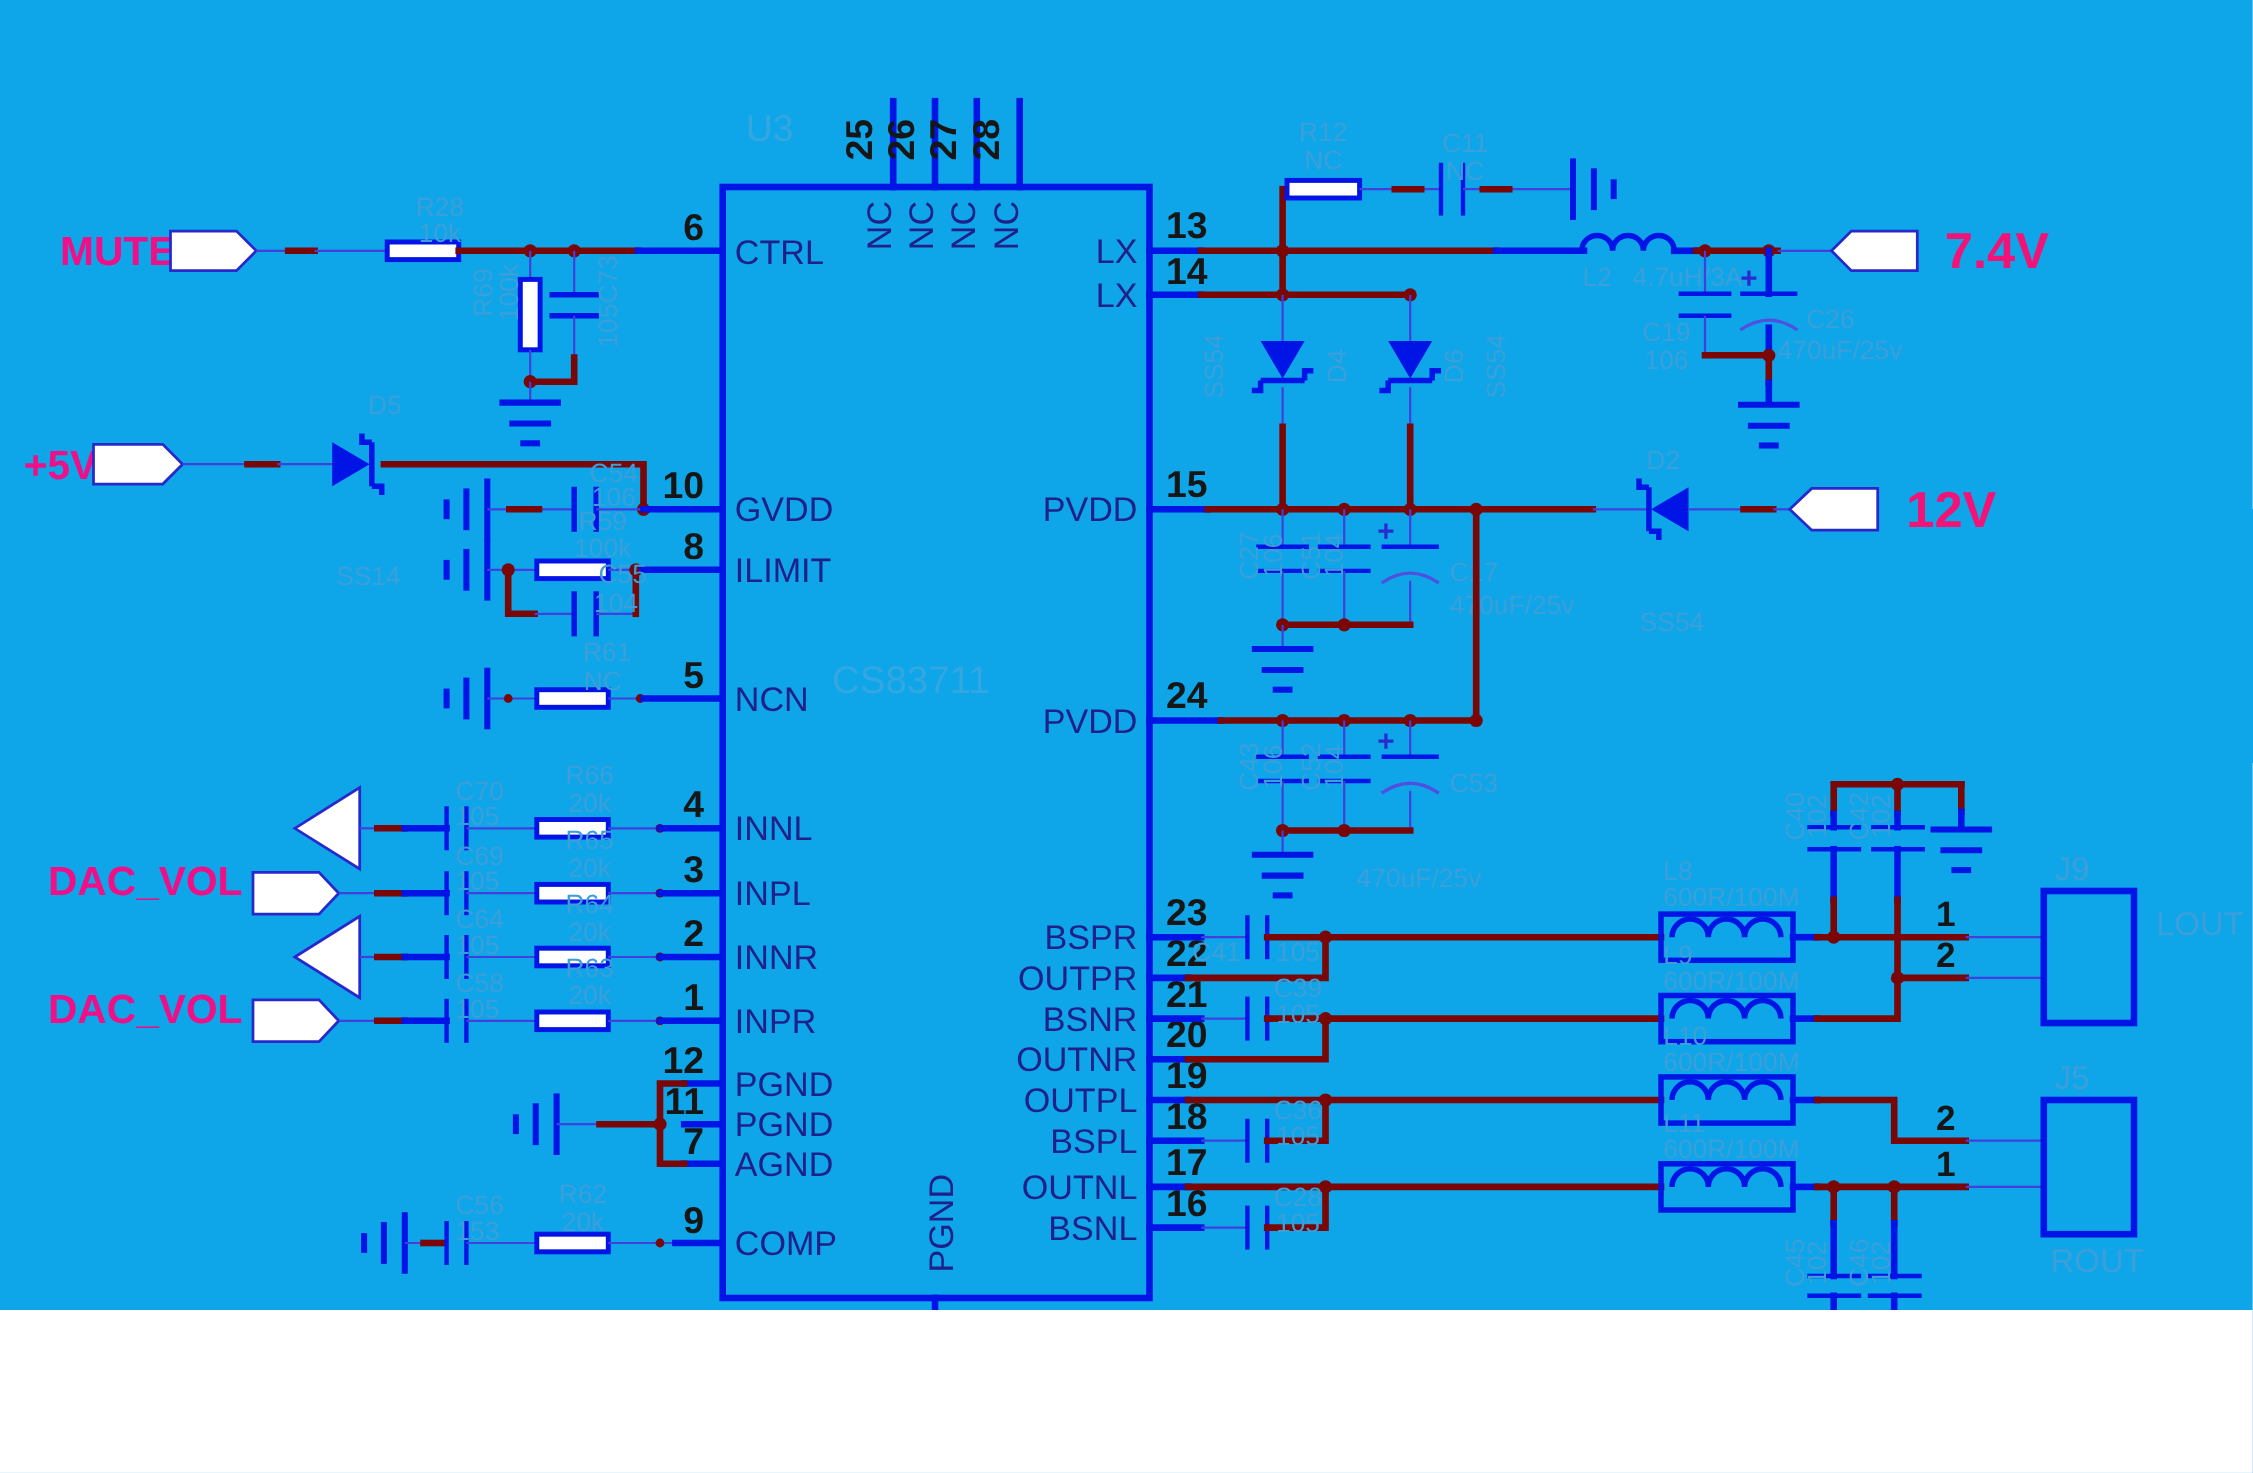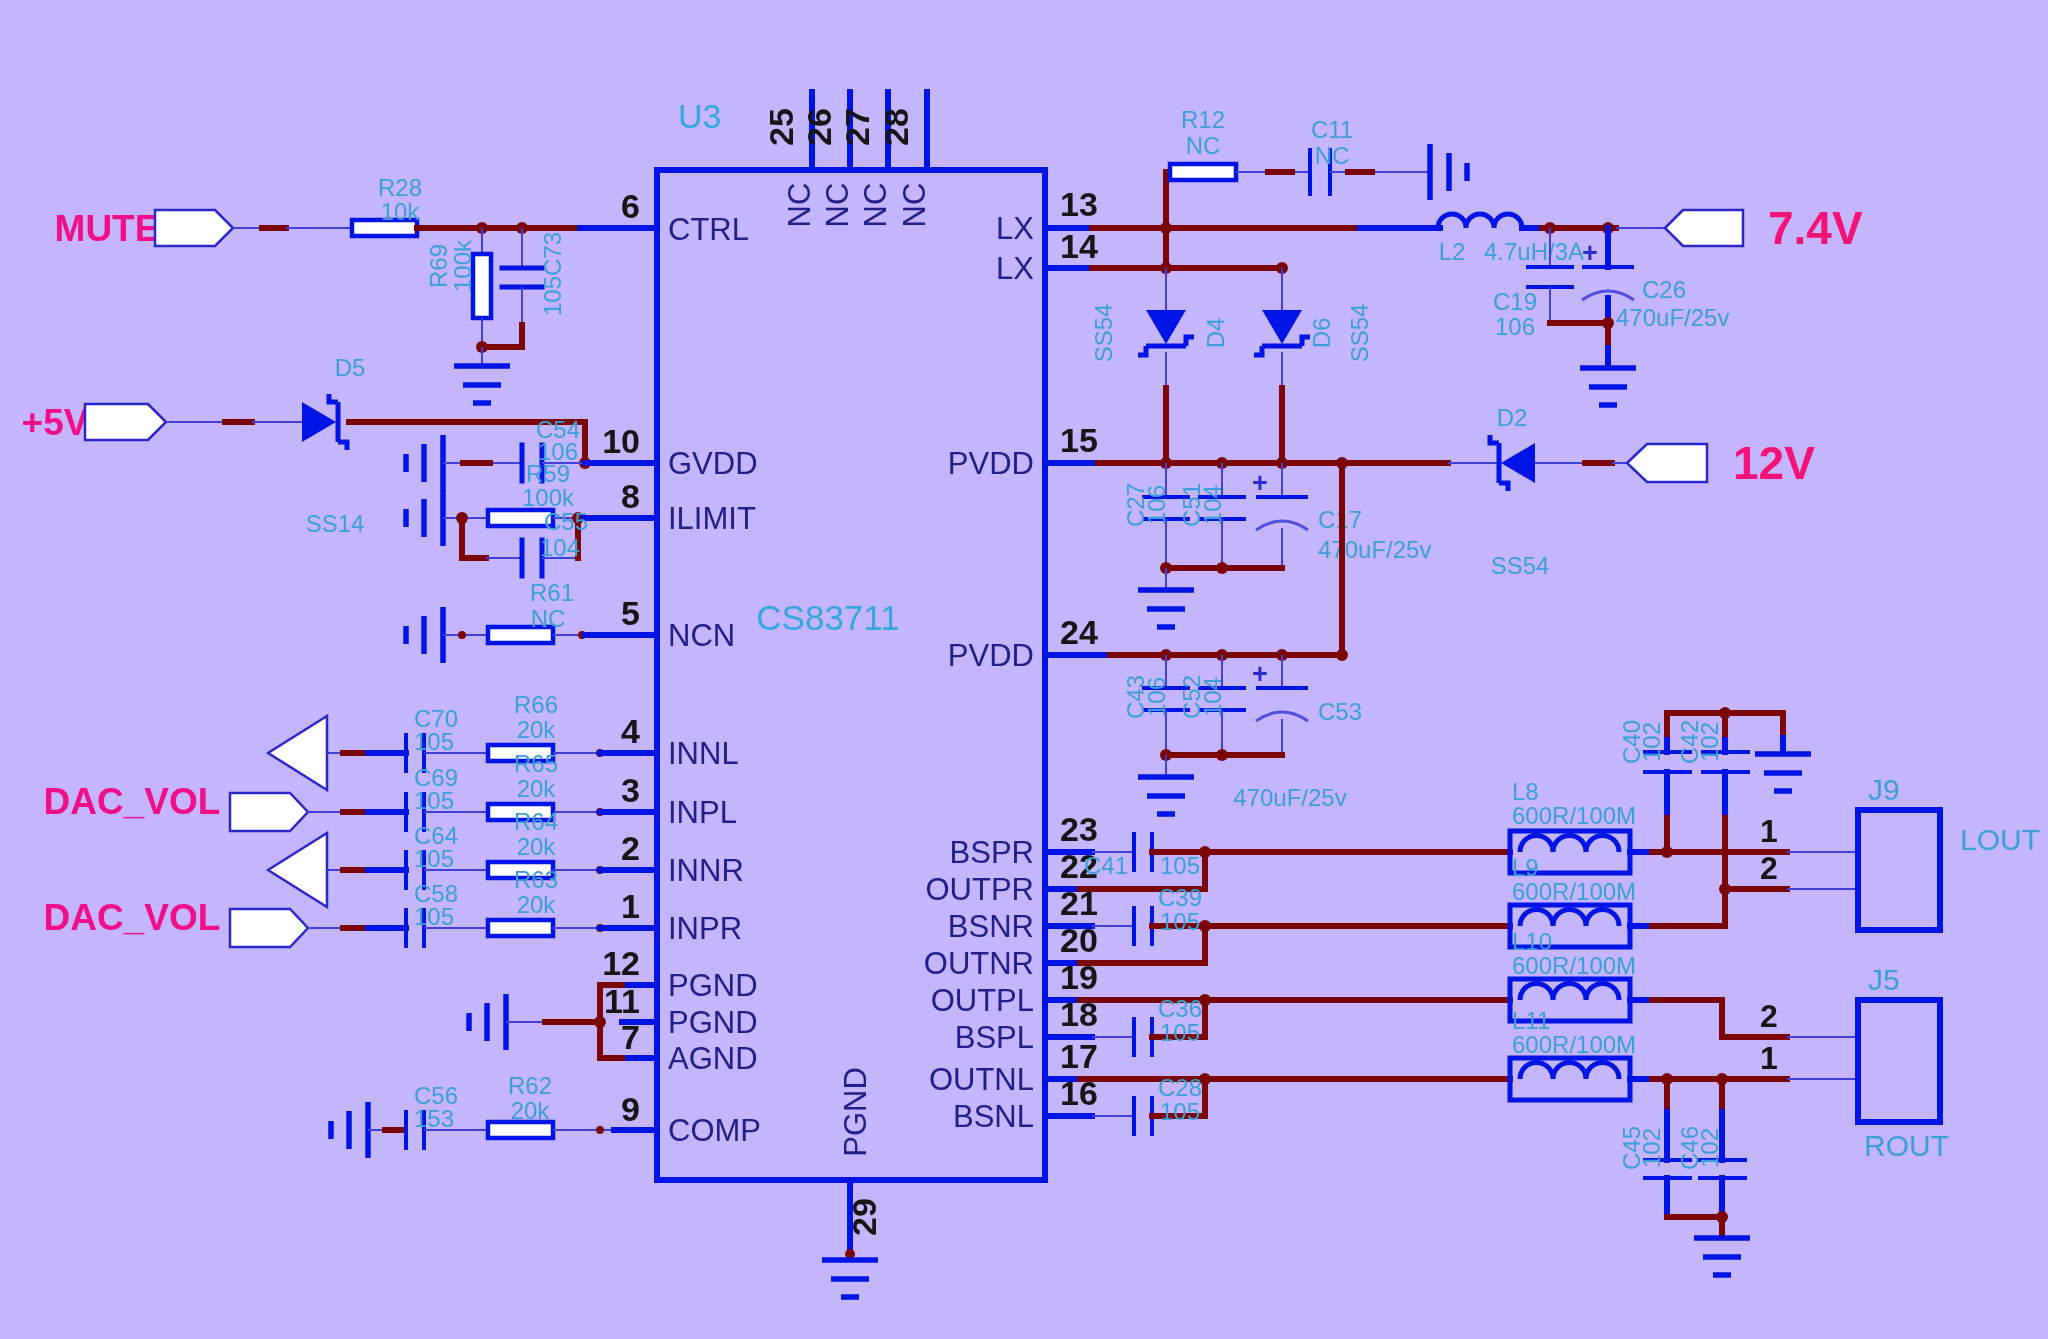--- a/index.html
+++ b/index.html
@@ -1,16 +1,16 @@
 <!DOCTYPE html>
 <html><head>
 <meta charset="utf-8">
 <style>
   html,body{margin:0;padding:0;background:#fff;}
-  #stage{position:relative;width:2048px;height:1339px;background:#c4b5fd;overflow:hidden;}
+  #stage{position:relative;width:2048px;height:1191px;background:#0ea5e9;overflow:hidden;}
   svg{position:absolute;left:0;top:0;}
   .wb{stroke:#0014e6;stroke-width:6;fill:none;stroke-linecap:square}
   .wm{stroke:#0014e6;stroke-width:4;fill:none;stroke-linecap:square}
   .wt{stroke:#4040dd;stroke-width:2;fill:none}
   .wr{stroke:#7a0606;stroke-width:6;fill:none;stroke-linecap:square}
   .cp{stroke:#0014e6;stroke-width:5;fill:none;stroke-linecap:square}
   .cpt{stroke:#5050e0;stroke-width:3;fill:none}
   .box{fill:#ffffff;stroke:#0014e6;stroke-width:4.5}
   .icbox{fill:none;stroke:#0014e6;stroke-width:6}
   .flagsh{fill:#ffffff;stroke:#2828cc;stroke-width:2.5}

